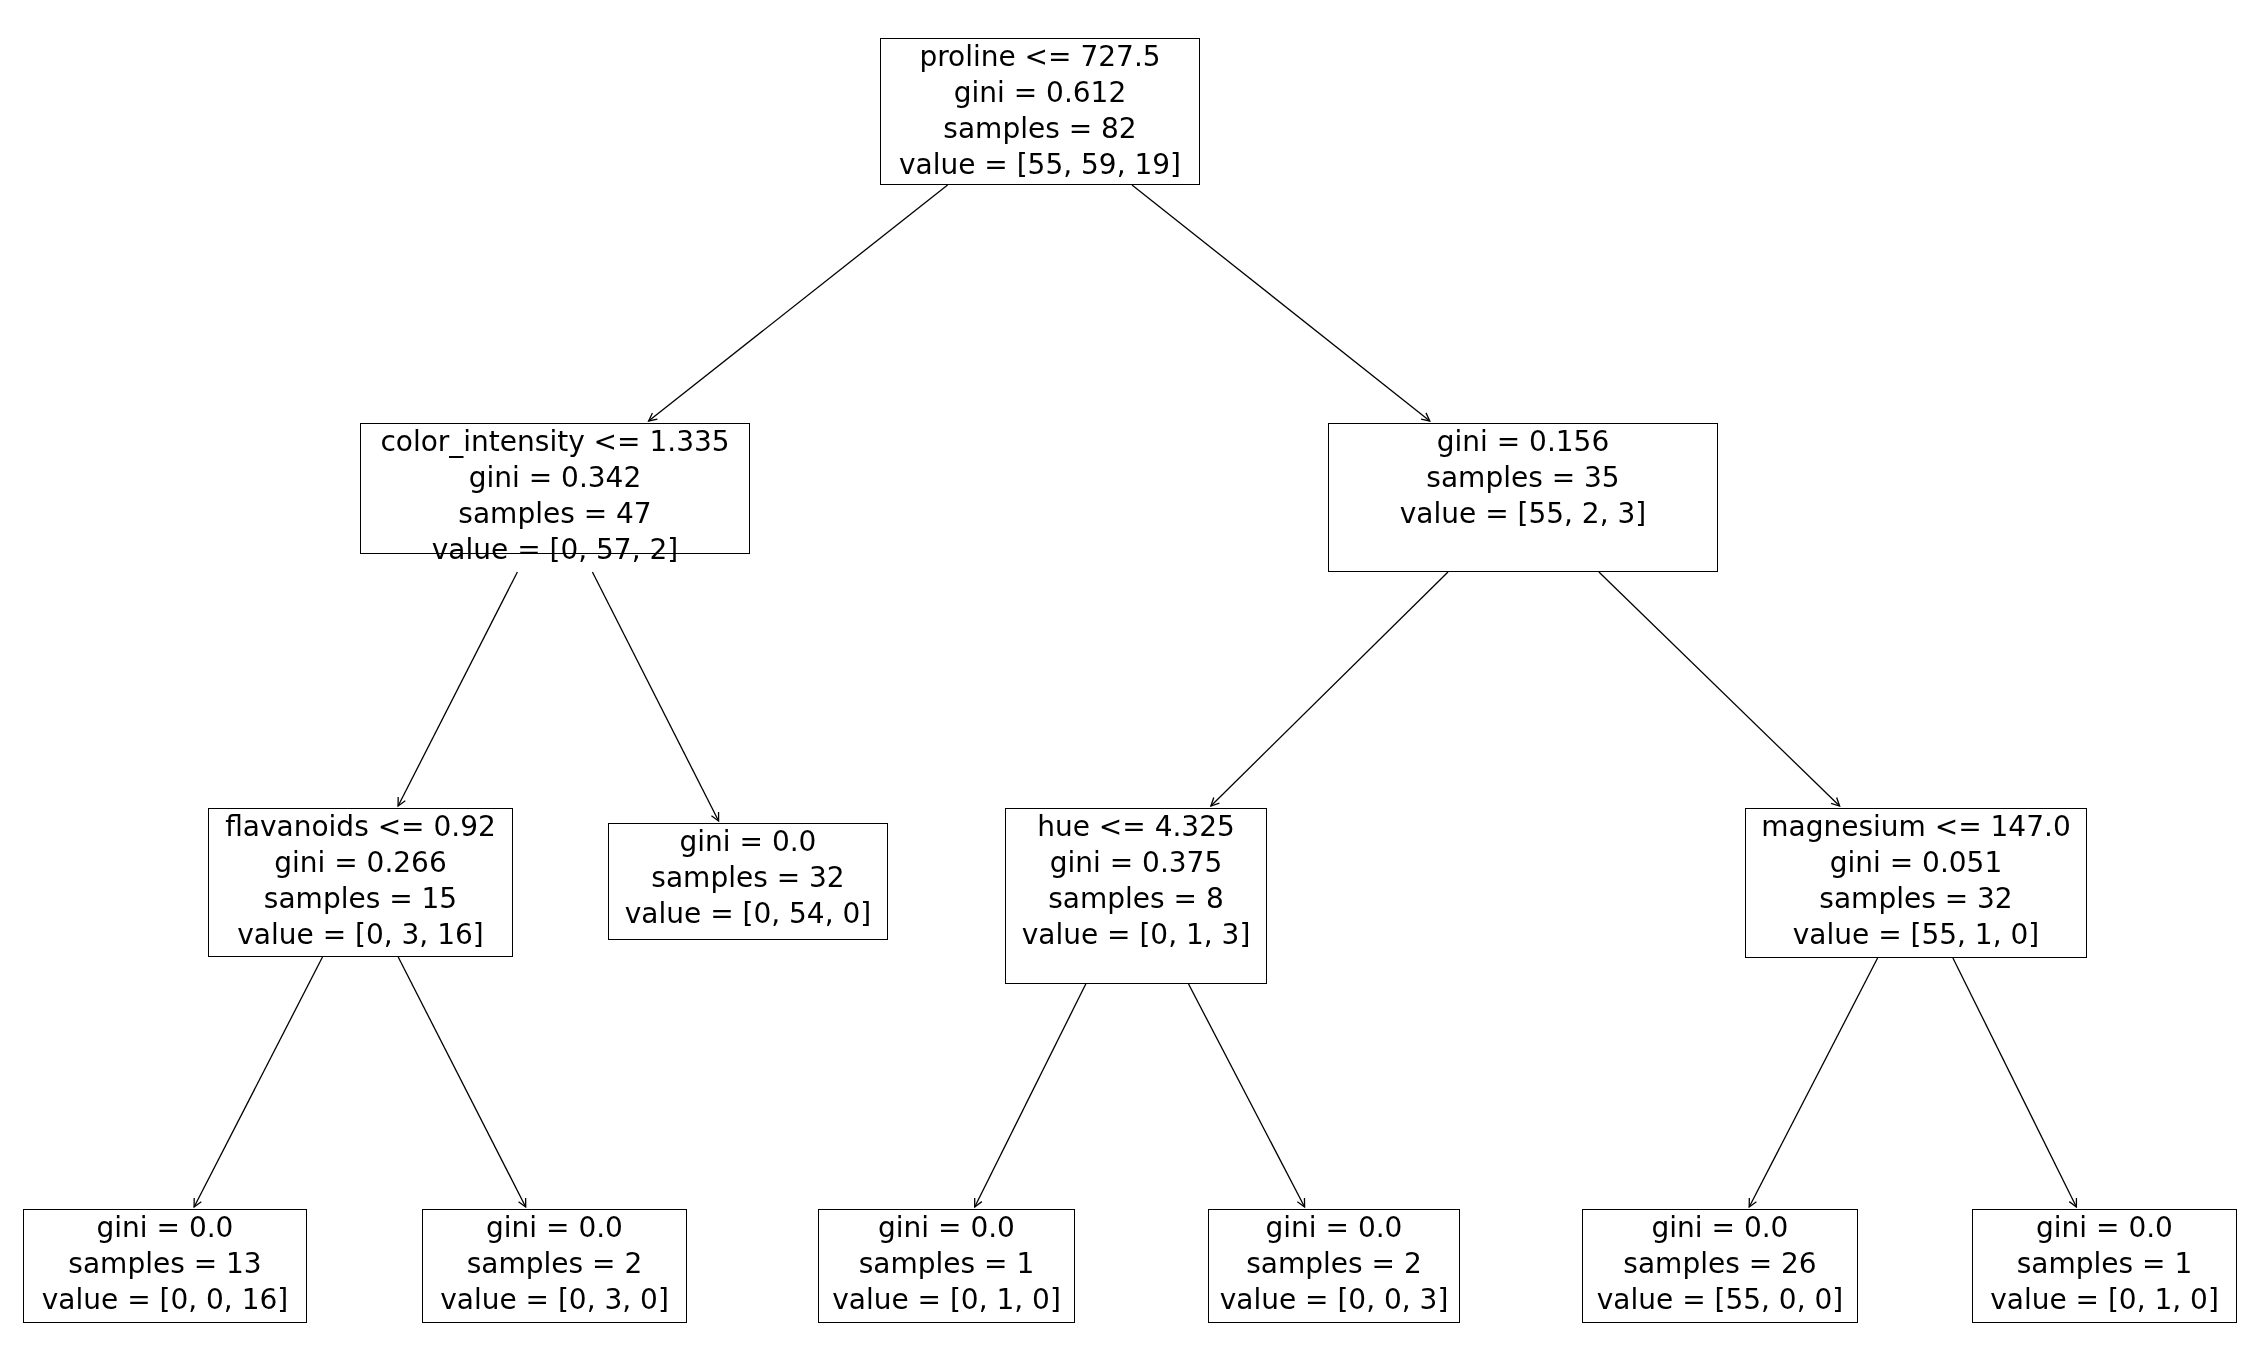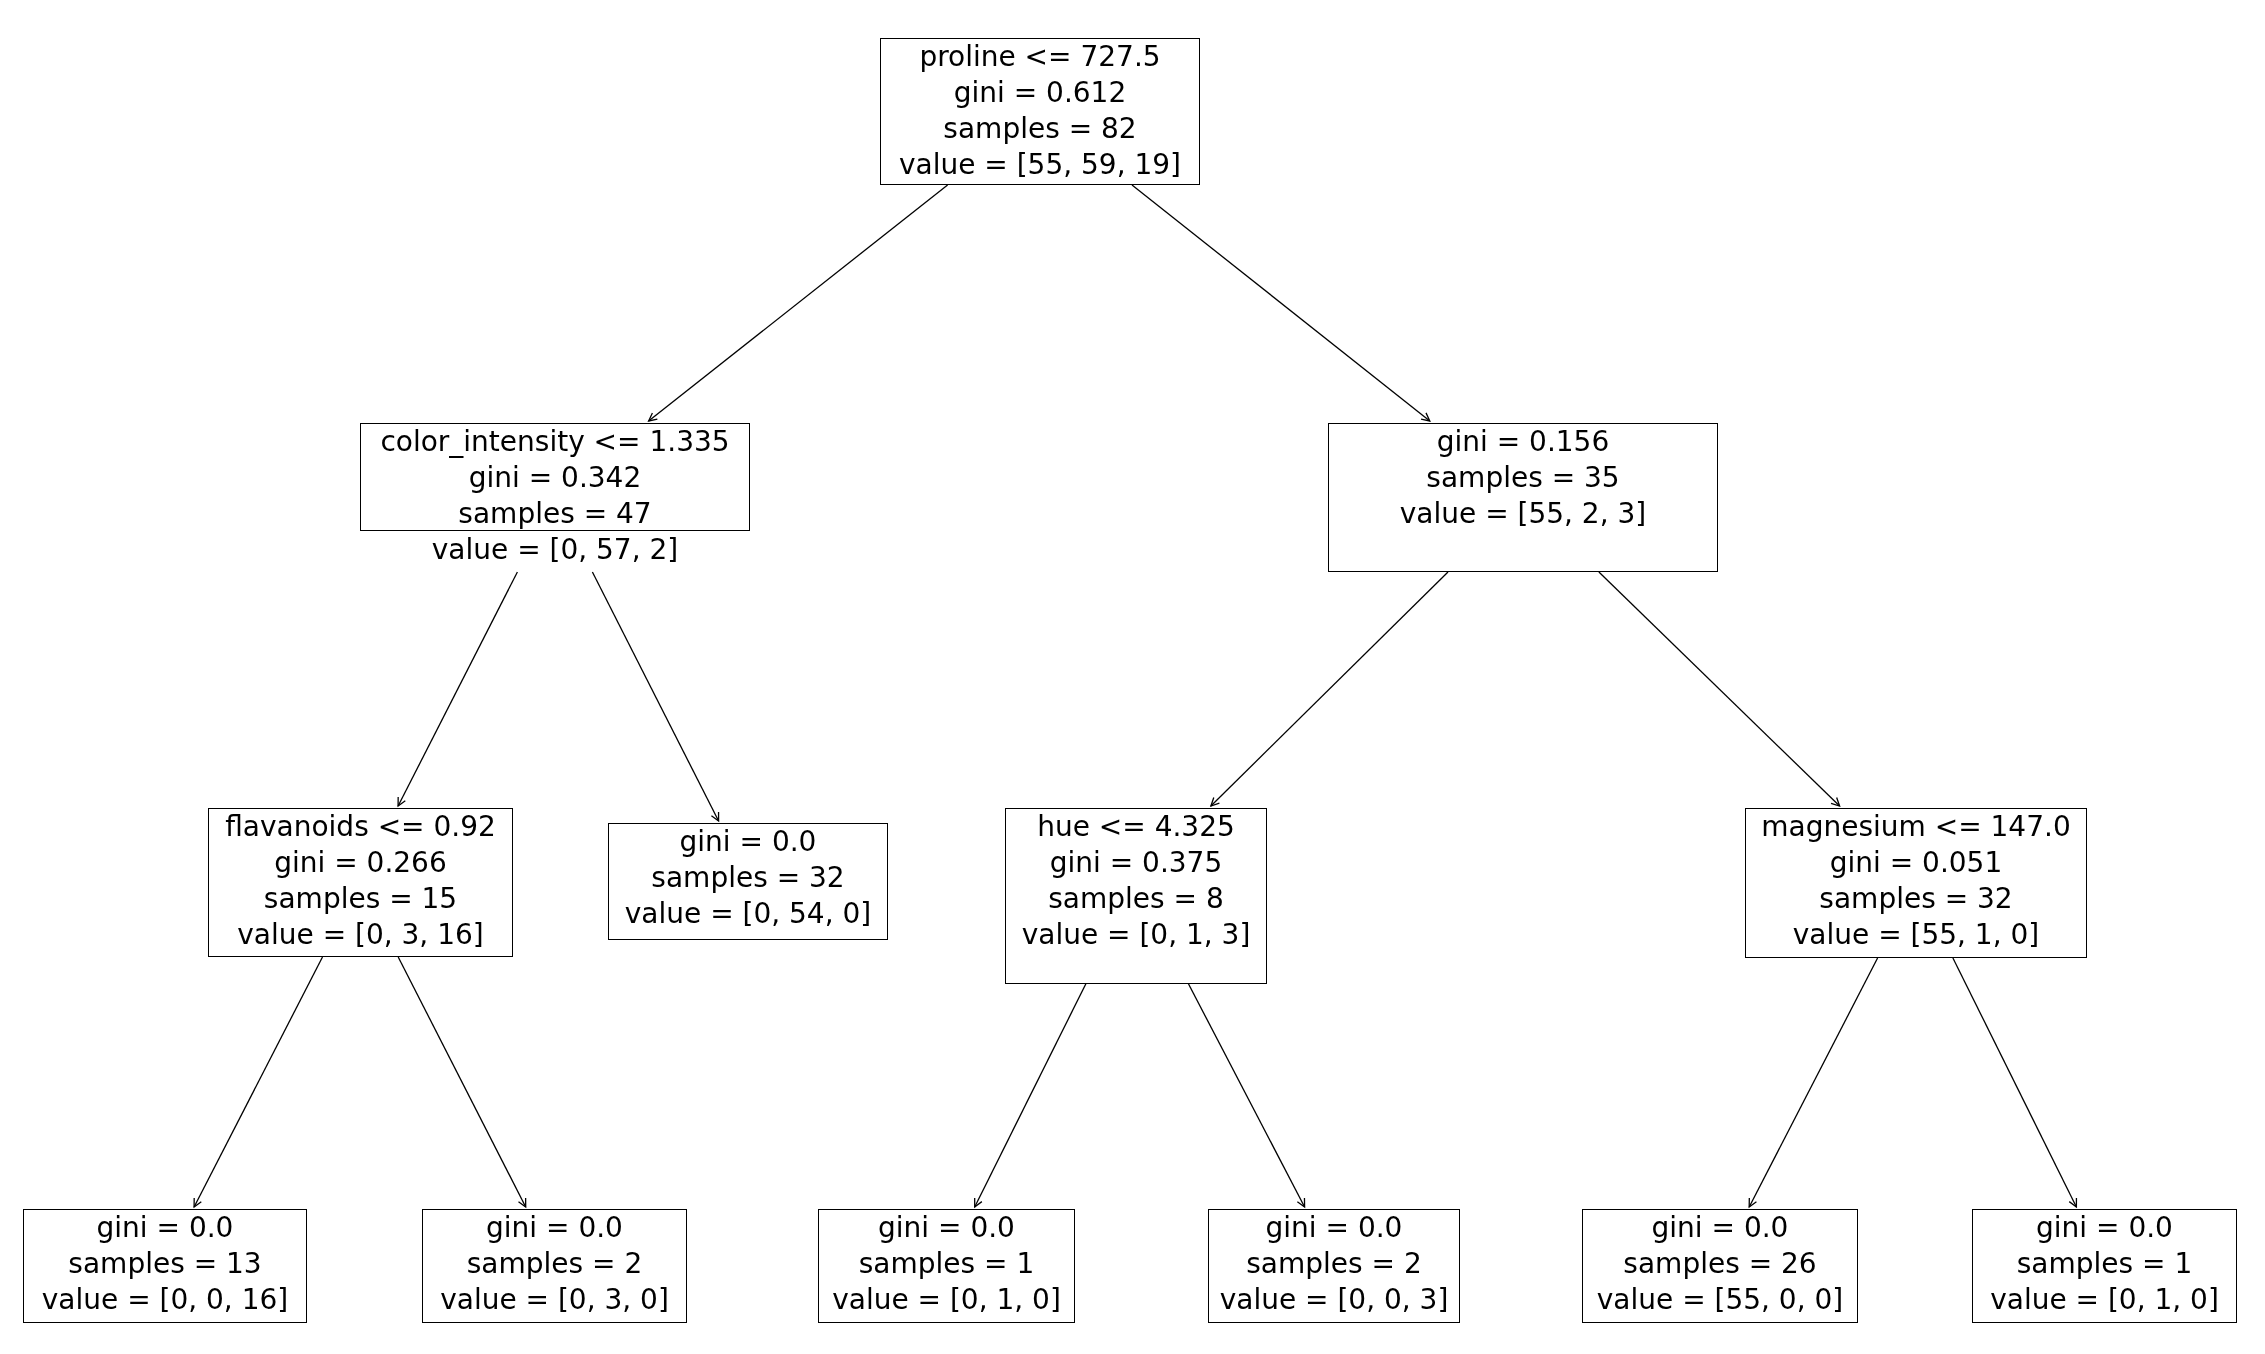--- a/index.html
+++ b/index.html
@@ -65,21 +65,21 @@
     <line x1="1952.9" y1="958" x2="2076.4" y2="1207" stroke="#000" stroke-width="1.3" marker-end="url(#arrow)"></line>
   </svg>
 
   <div class="node" style="left:880px; top:38px; width:320px; height:147px;">
     <span>proline &lt;= 727.5</span>
     <span>gini = 0.612</span>
     <span>samples = 82</span>
     <span>value = [55, 59, 19]</span>
   </div>
 
-  <div class="node" style="left:360px; top:423px; width:390px; height:108px;">
+  <div class="node" style="left:360px; top:423px; width:390px; height:131px;">
     <span>color_intensity &lt;= 1.335</span>
     <span>gini = 0.342</span>
     <span>samples = 47</span>
     <span>value = [0, 57, 2]</span>
   </div>
 
   <div class="node" style="left:1328px; top:423px; width:390px; height:149px;">
     <span>gini = 0.156</span>
     <span>samples = 35</span>
     <span>value = [55, 2, 3]</span>

